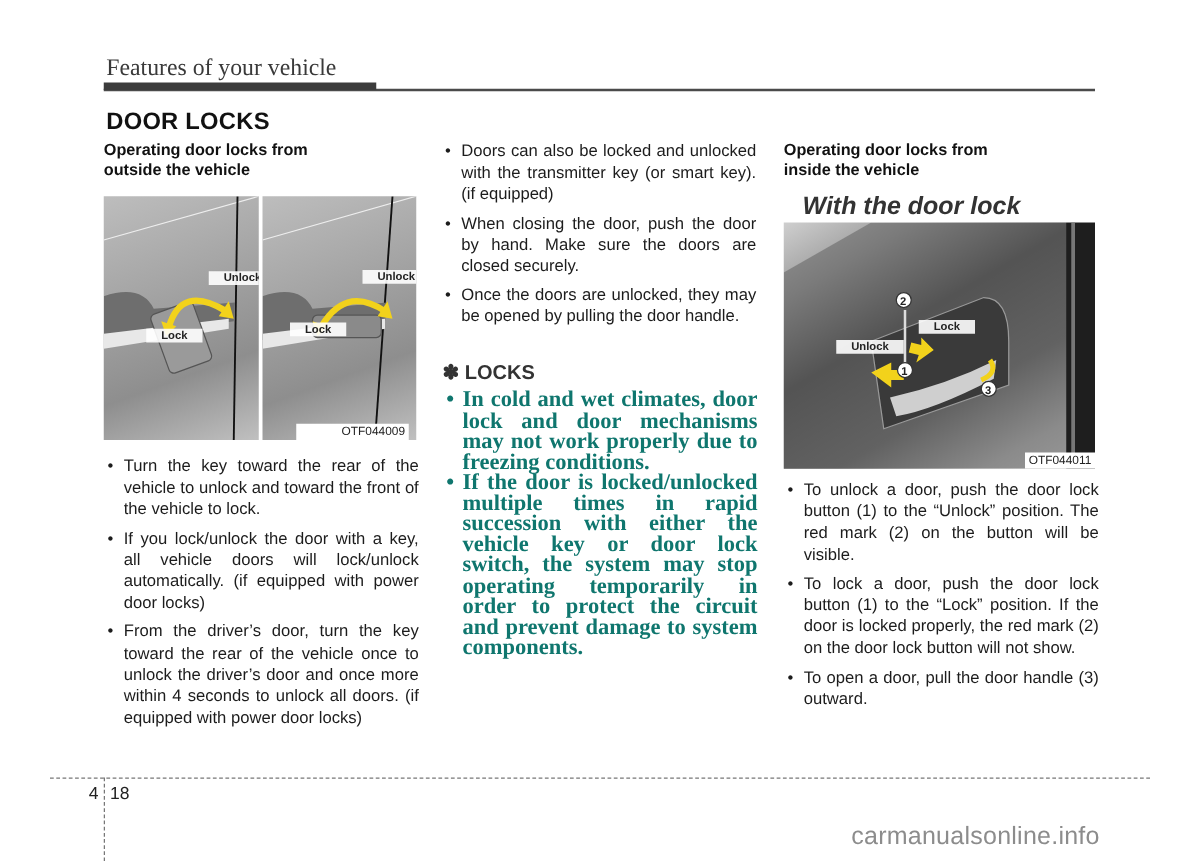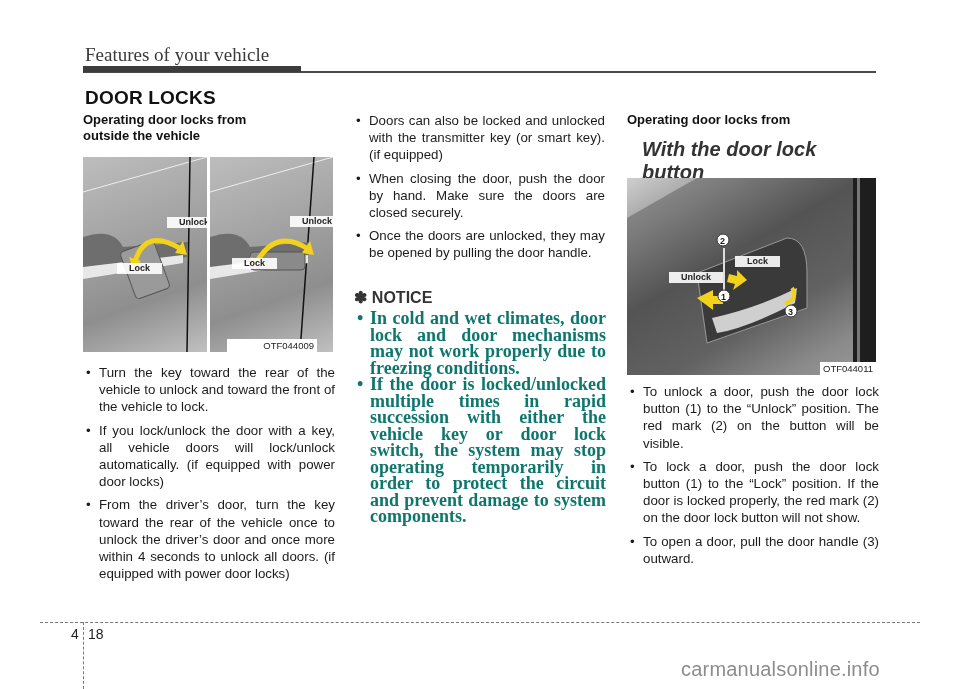--- a/index.html
+++ b/index.html
@@ -60,21 +60,21 @@
     <path d="M104 0 L90 195" stroke="#111" stroke-width="1.5" fill="none"></path>
     <path d="M0 80 Q30 70 40 90 L100 85 L98 100 L0 115 Z" fill="#6e6e6e"></path>
     <path d="M0 110 L98 98 L98 106 L0 122 Z" fill="#e8e8e8"></path>
     <rect x="40" y="95" width="55" height="18" rx="4" fill="#8a8a8a" stroke="#555"></rect>
     <path d="M45 108 Q65 70 98 92" stroke="#f2d21b" stroke-width="5" fill="none"></path>
     <polygon points="40,100 52,104 44,112" fill="#f2d21b"></polygon>
     <polygon points="100,84 104,98 92,96" fill="#f2d21b"></polygon>
   </svg>
   <span class="img-label" style="left:80px; top:59px;">Unlock</span>
   <span class="img-label" style="left:22px; top:101px;">Lock</span>
-  <span class="img-code" style="right:16px; bottom:0;padding-left:36px;">OTF044009</span>
+  <span class="img-code" style="right:6px; bottom:0;padding-left:36px;">OTF044009</span>
 </div>
 
 <div class="abs col" style="left:83px; top:364px;">
   <ul class="bullets">
     <li>Turn the key toward the rear of the vehicle to unlock and toward the front of the vehicle to lock.</li>
     <li>If you lock/unlock the door with a key, all vehicle doors will lock/unlock automatically. (if equipped with power door locks)</li>
     <li>From the driver’s door, turn the key toward the rear of the vehicle once to unlock the driver’s door and once more within 4 seconds to unlock all doors. (if equipped with power door locks)</li>
   </ul>
 </div>
 
@@ -82,30 +82,31 @@
   <ul class="bullets">
     <li>Doors can also be locked and unlocked with the transmitter key (or smart key). (if equipped)</li>
     <li>When closing the door, push the door by hand. Make sure the doors are closed securely.</li>
     <li>Once the doors are unlocked, they may be opened by pulling the door handle.</li>
   </ul>
 </div>
 
 <div class="abs col" style="left:354px; top:288px;">
   <div class="notice-title">
     <span>✽</span>
-    <span>NOTICE</span>
+    <span>LOCKS</span>
   </div>
   <ul class="bullets notice" style="margin-top:3px;">
     <li>In cold and wet climates, door lock and door mechanisms may not work properly due to freezing conditions.</li>
     <li>If the door is locked/unlocked multiple times in rapid succession with either the vehicle key or door lock switch, the system may stop operating temporarily in order to protect the circuit and prevent damage to system components.</li>
   </ul>
 </div>
 
 <div class="abs col" style="left:627px; top:112px;">
   <div class="h2">Operating door locks from</div>
+  <div class="h2">inside the vehicle</div>
   <div class="h3" style="margin-top:10px;">With the door lock button</div>
 </div>
 
 <div class="abs photo-dark" style="left:627px; top:178px; width:249px; height:197px;">
   <svg width="249" height="197">
     <path d="M0 40 L70 0 L249 0 L249 197 L0 197 Z" fill="#5a5a5a" opacity="0.5"></path>
     <rect x="226" y="0" width="23" height="197" fill="#1e1e1e"></rect>
     <rect x="230" y="0" width="3" height="197" fill="#777"></rect>
     <path d="M70 95 L160 60 Q180 60 180 95 L180 130 L80 165 Z" fill="#3a3a3a" stroke="#999"></path>
     <path d="M85 140 Q130 130 170 110 L168 125 Q120 150 90 155 Z" fill="#cfcfcf"></path>

